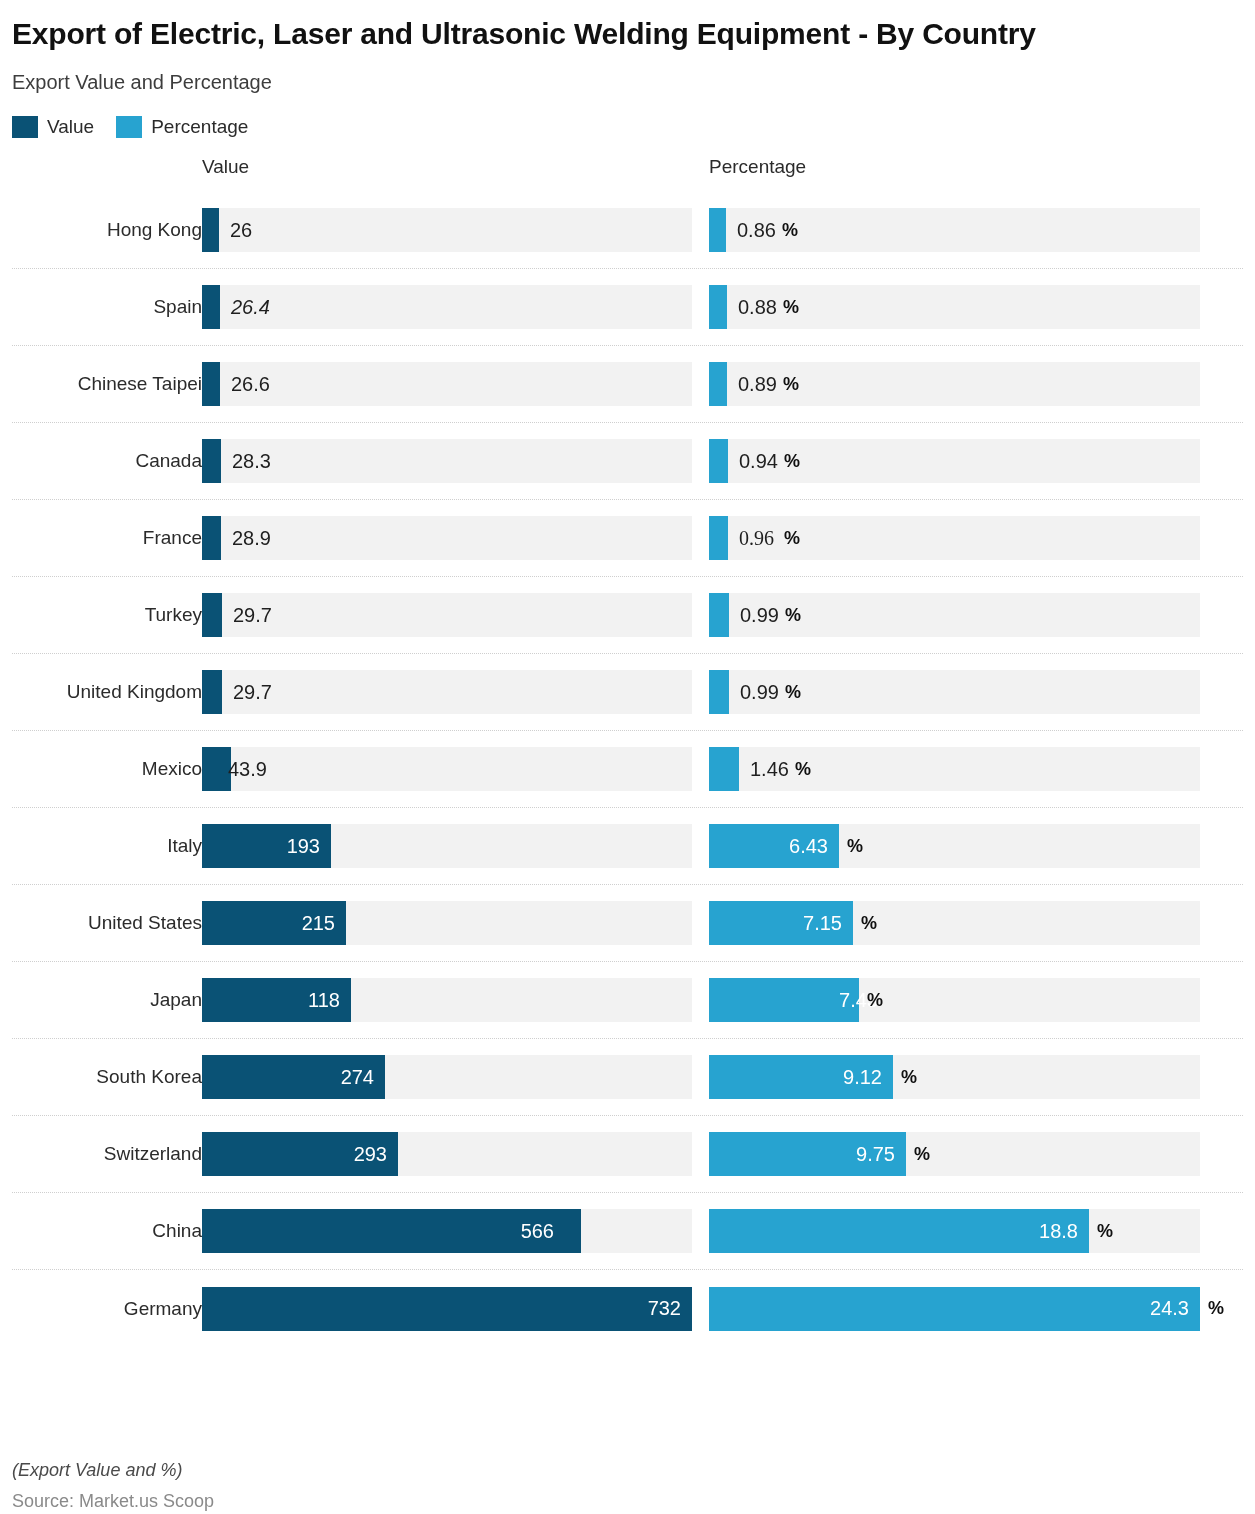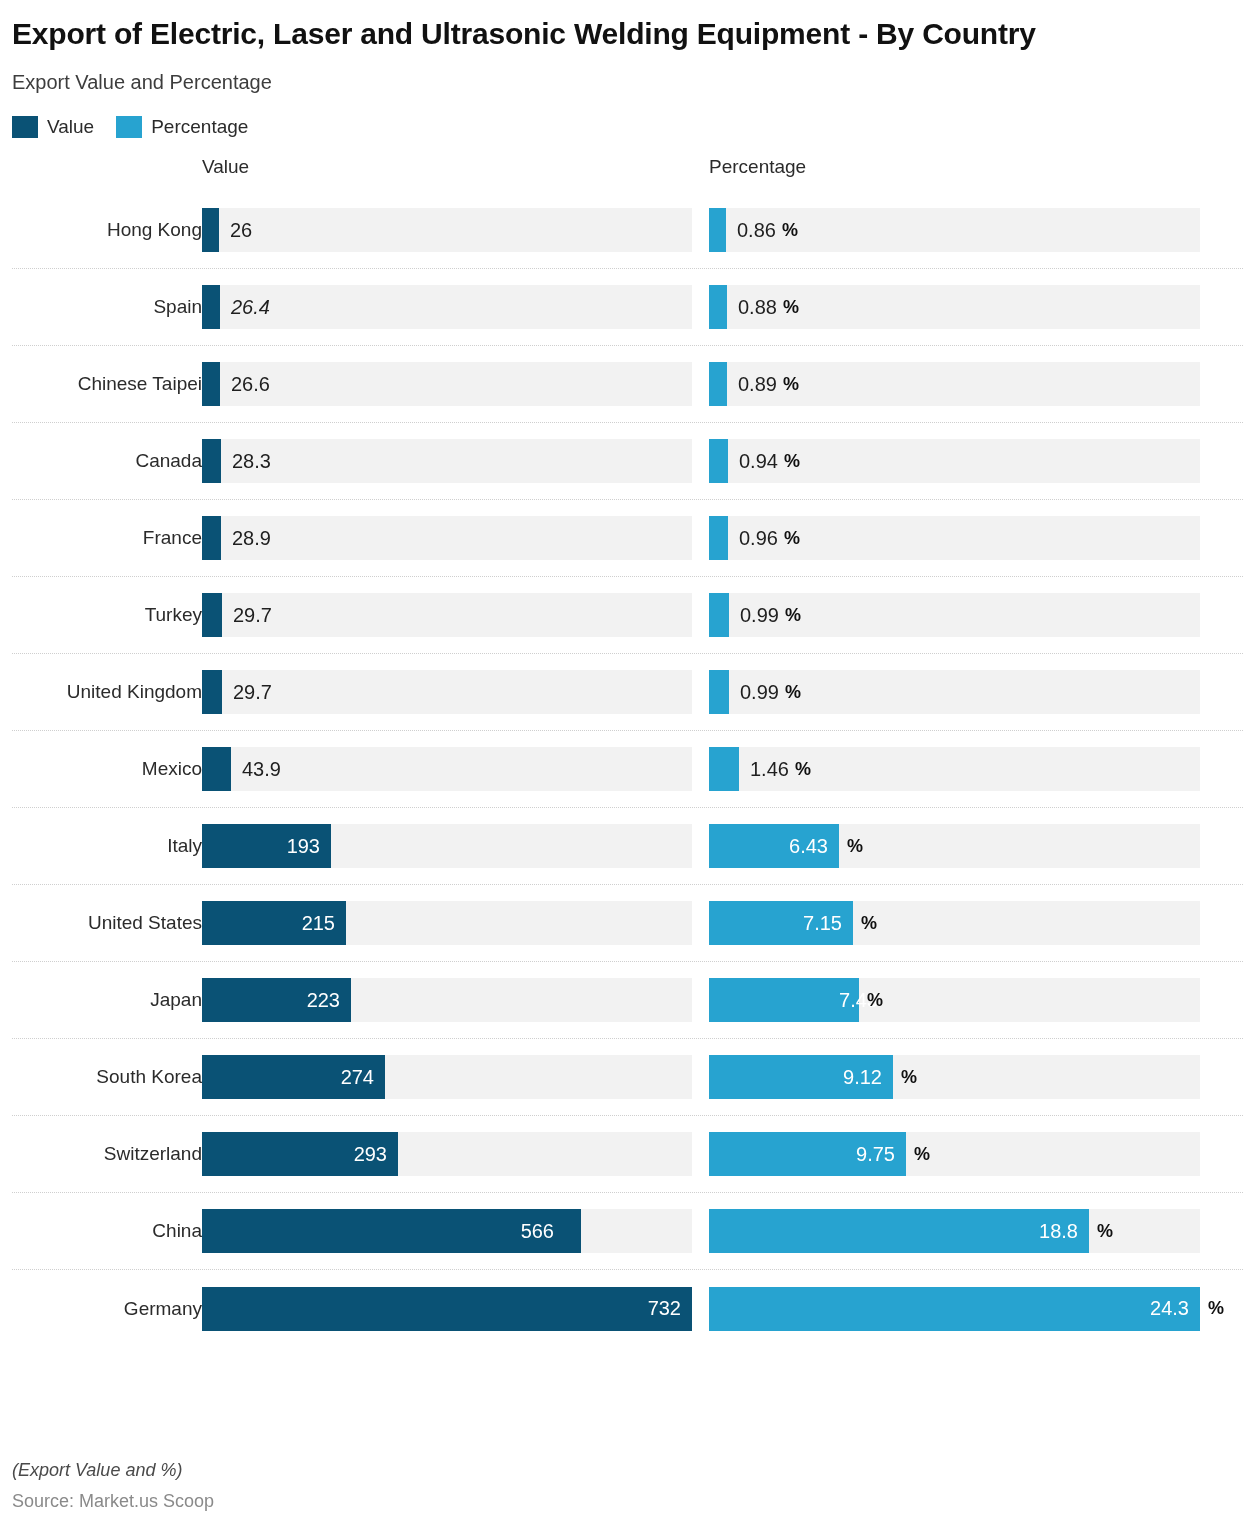--- a/index.html
+++ b/index.html
@@ -172,21 +172,21 @@
       </div>
       <div class="row">
         <div class="cat">France</div>
         <div class="panel value">
           <div class="bar value" style="width: 19px; background: rgb(10, 82, 117);"></div>
           <div class="lab-out" style="left: 19px;">28.9</div>
         </div>
         <div class="spacer"></div>
         <div class="panel pct">
           <div class="bar pct" style="width: 19px; background: rgb(39, 163, 208);"></div>
-          <div class="lab-out" style="left: 19px;">0.96</div>
+          <div class="lab-out" style="left: 19px; font-family: Liberation Serif, serif;">0.96</div>
           <div class="pct-sign tight" style="left: 75px;">%</div>
         </div>
       </div>
       <div class="row">
         <div class="cat">Turkey</div>
         <div class="panel value">
           <div class="bar value" style="width: 20px; background: rgb(10, 82, 117);"></div>
           <div class="lab-out" style="left: 20px;">29.7</div>
         </div>
         <div class="spacer"></div>
@@ -206,21 +206,21 @@
         <div class="panel pct">
           <div class="bar pct" style="width: 20px; background: rgb(39, 163, 208);"></div>
           <div class="lab-out" style="left: 20px;">0.99</div>
           <div class="pct-sign tight" style="left: 76px;">%</div>
         </div>
       </div>
       <div class="row">
         <div class="cat">Mexico</div>
         <div class="panel value">
           <div class="bar value" style="width: 29px; background: rgb(10, 82, 117);"></div>
-          <div class="lab-out" style="left: 29px;">43.9</div>
+          <div class="lab-out" style="left: 15px;">43.9</div>
         </div>
         <div class="spacer"></div>
         <div class="panel pct">
           <div class="bar pct" style="width: 30px; background: rgb(39, 163, 208);"></div>
           <div class="lab-out" style="left: 30px;">1.46</div>
           <div class="pct-sign tight" style="left: 86px;">%</div>
         </div>
       </div>
       <div class="row">
         <div class="cat">Italy</div>
@@ -245,21 +245,21 @@
         <div class="panel pct">
           <div class="bar pct" style="width: 144px; background: rgb(39, 163, 208);"></div>
           <div class="lab-in" style="width: 144px;">7.15</div>
           <div class="pct-sign gap" style="left: 144px;">%</div>
         </div>
       </div>
       <div class="row">
         <div class="cat">Japan</div>
         <div class="panel value">
           <div class="bar value" style="width: 149px; background: rgb(10, 82, 117);"></div>
-          <div class="lab-in" style="width: 149px;">223</div>
+          <div class="lab-in" style="width: 149px;">118</div>
         </div>
         <div class="spacer"></div>
         <div class="panel pct">
           <div class="bar pct" style="width: 150px; background: rgb(39, 163, 208);"></div>
           <div class="lab-in" style="width: 180px;">7.43</div>
           <div class="pct-sign gap" style="left: 150px;">%</div>
         </div>
       </div>
       <div class="row">
         <div class="cat">South Korea</div>

